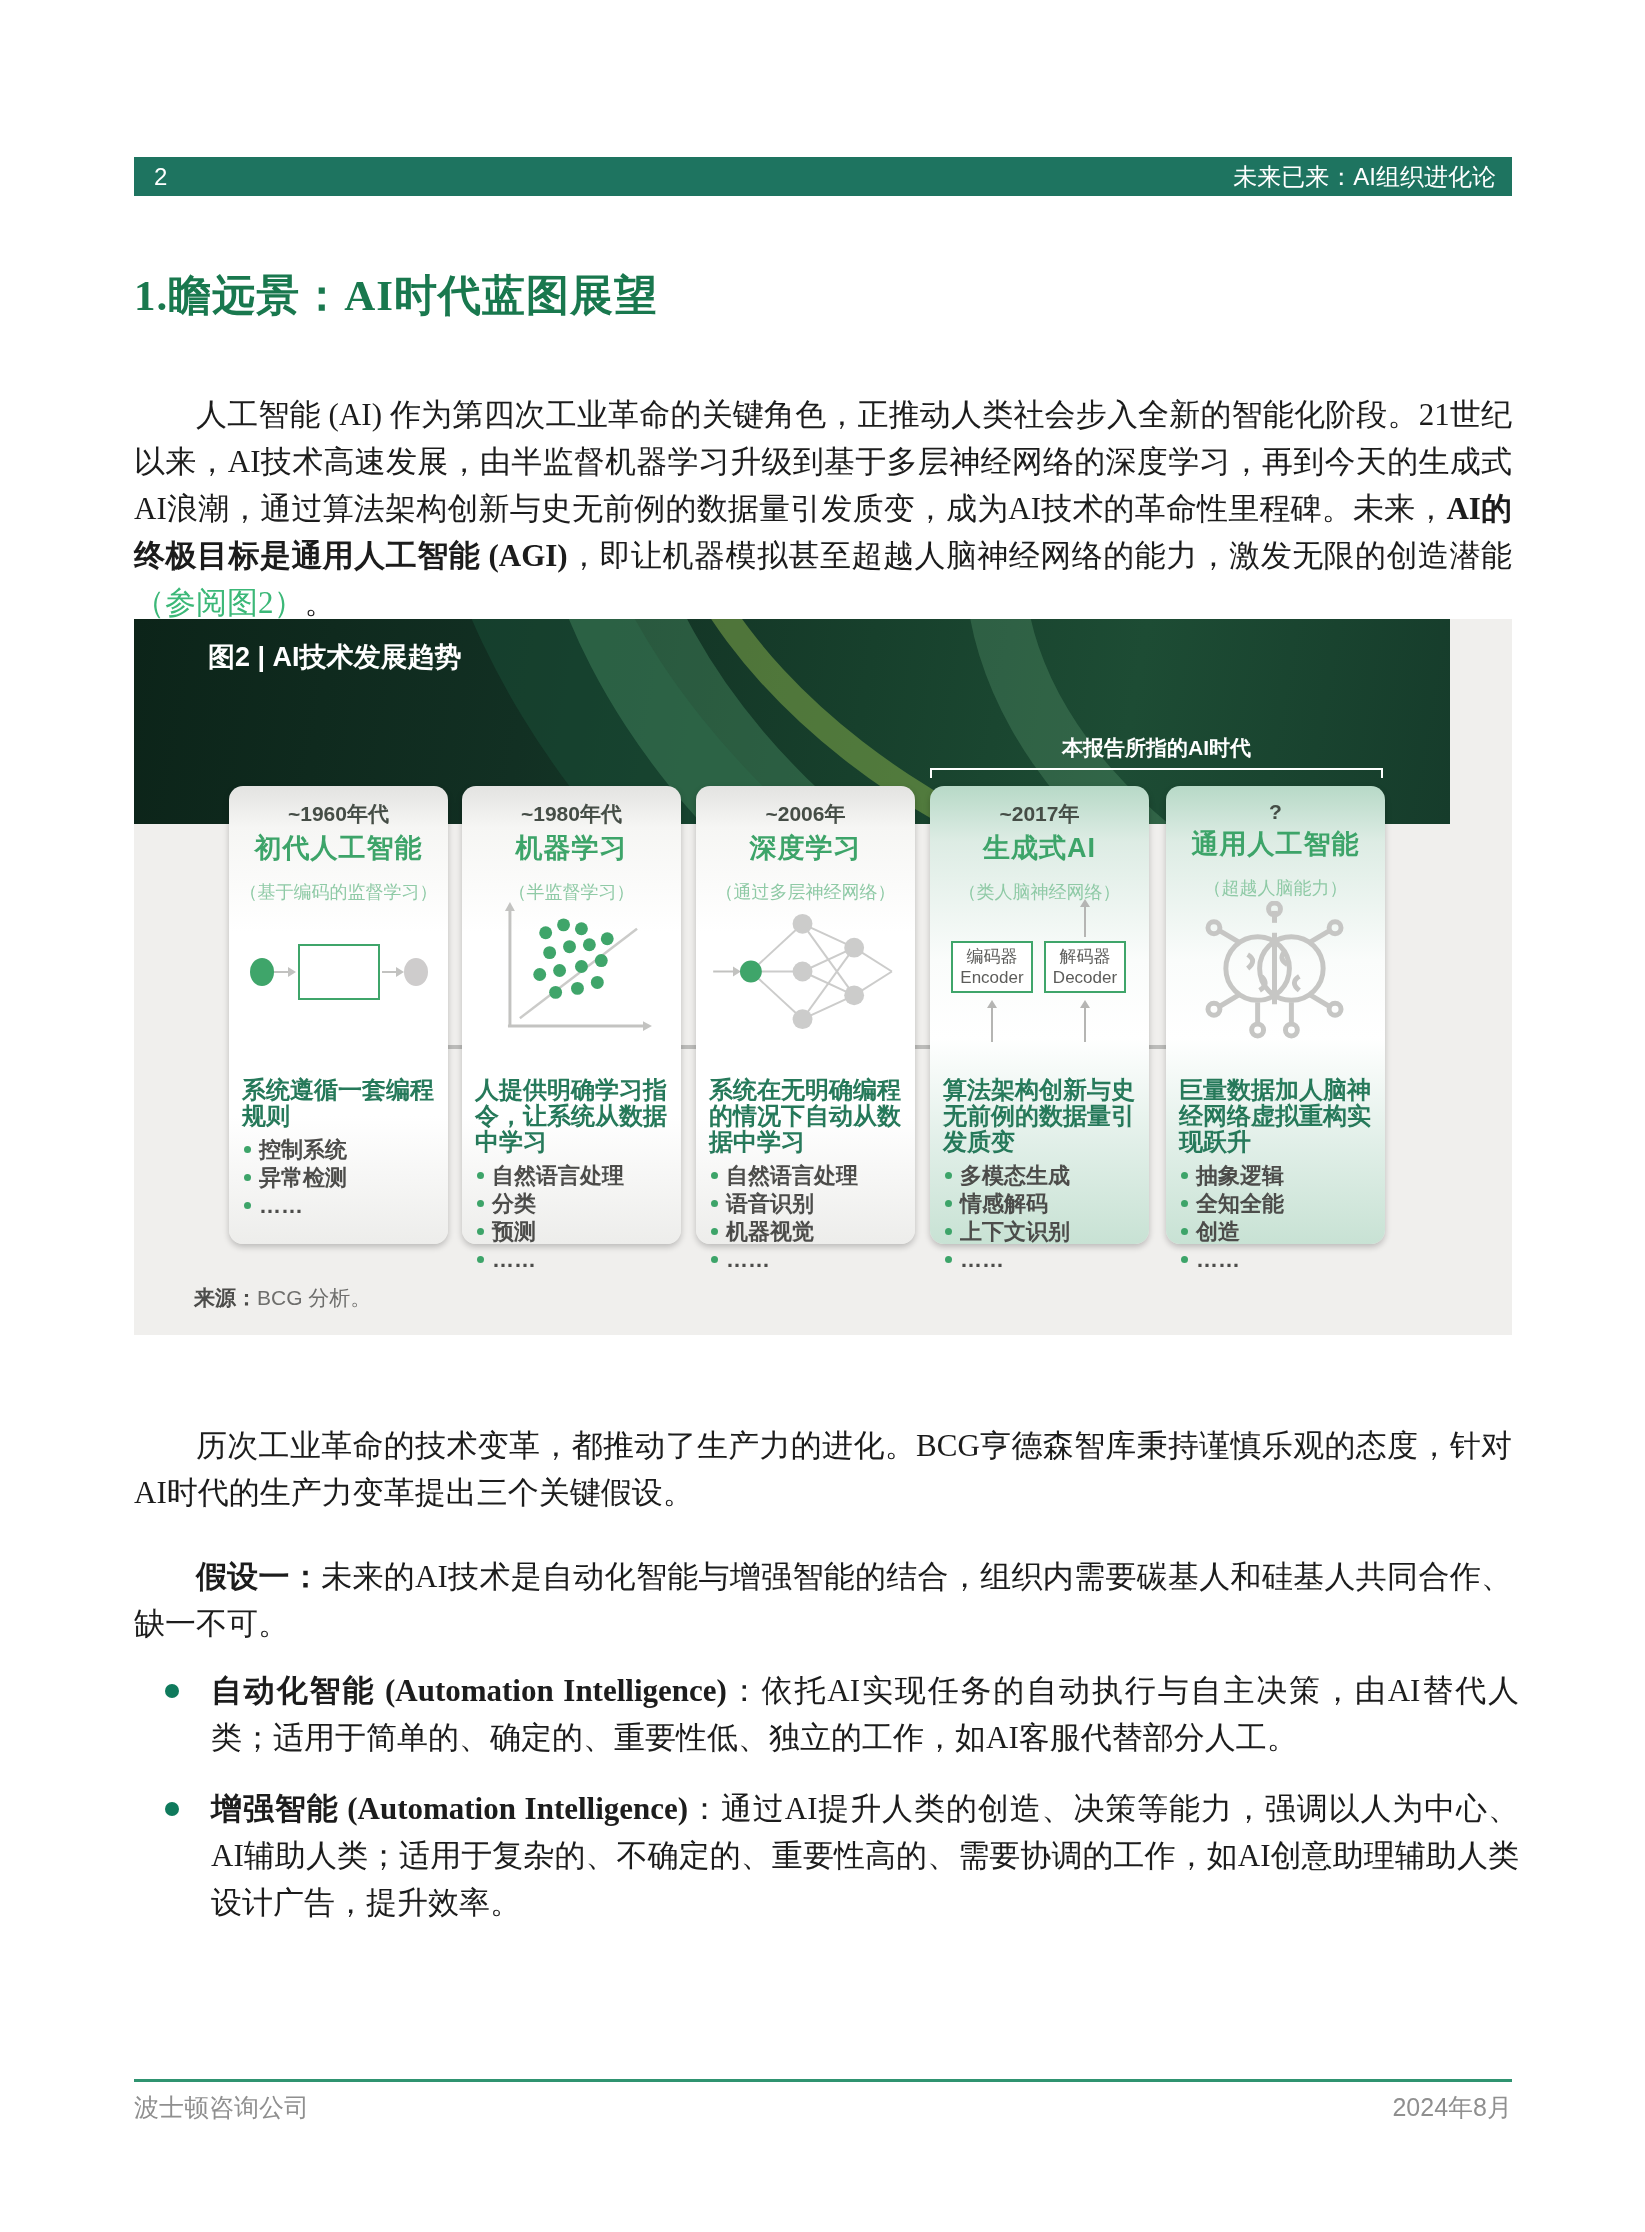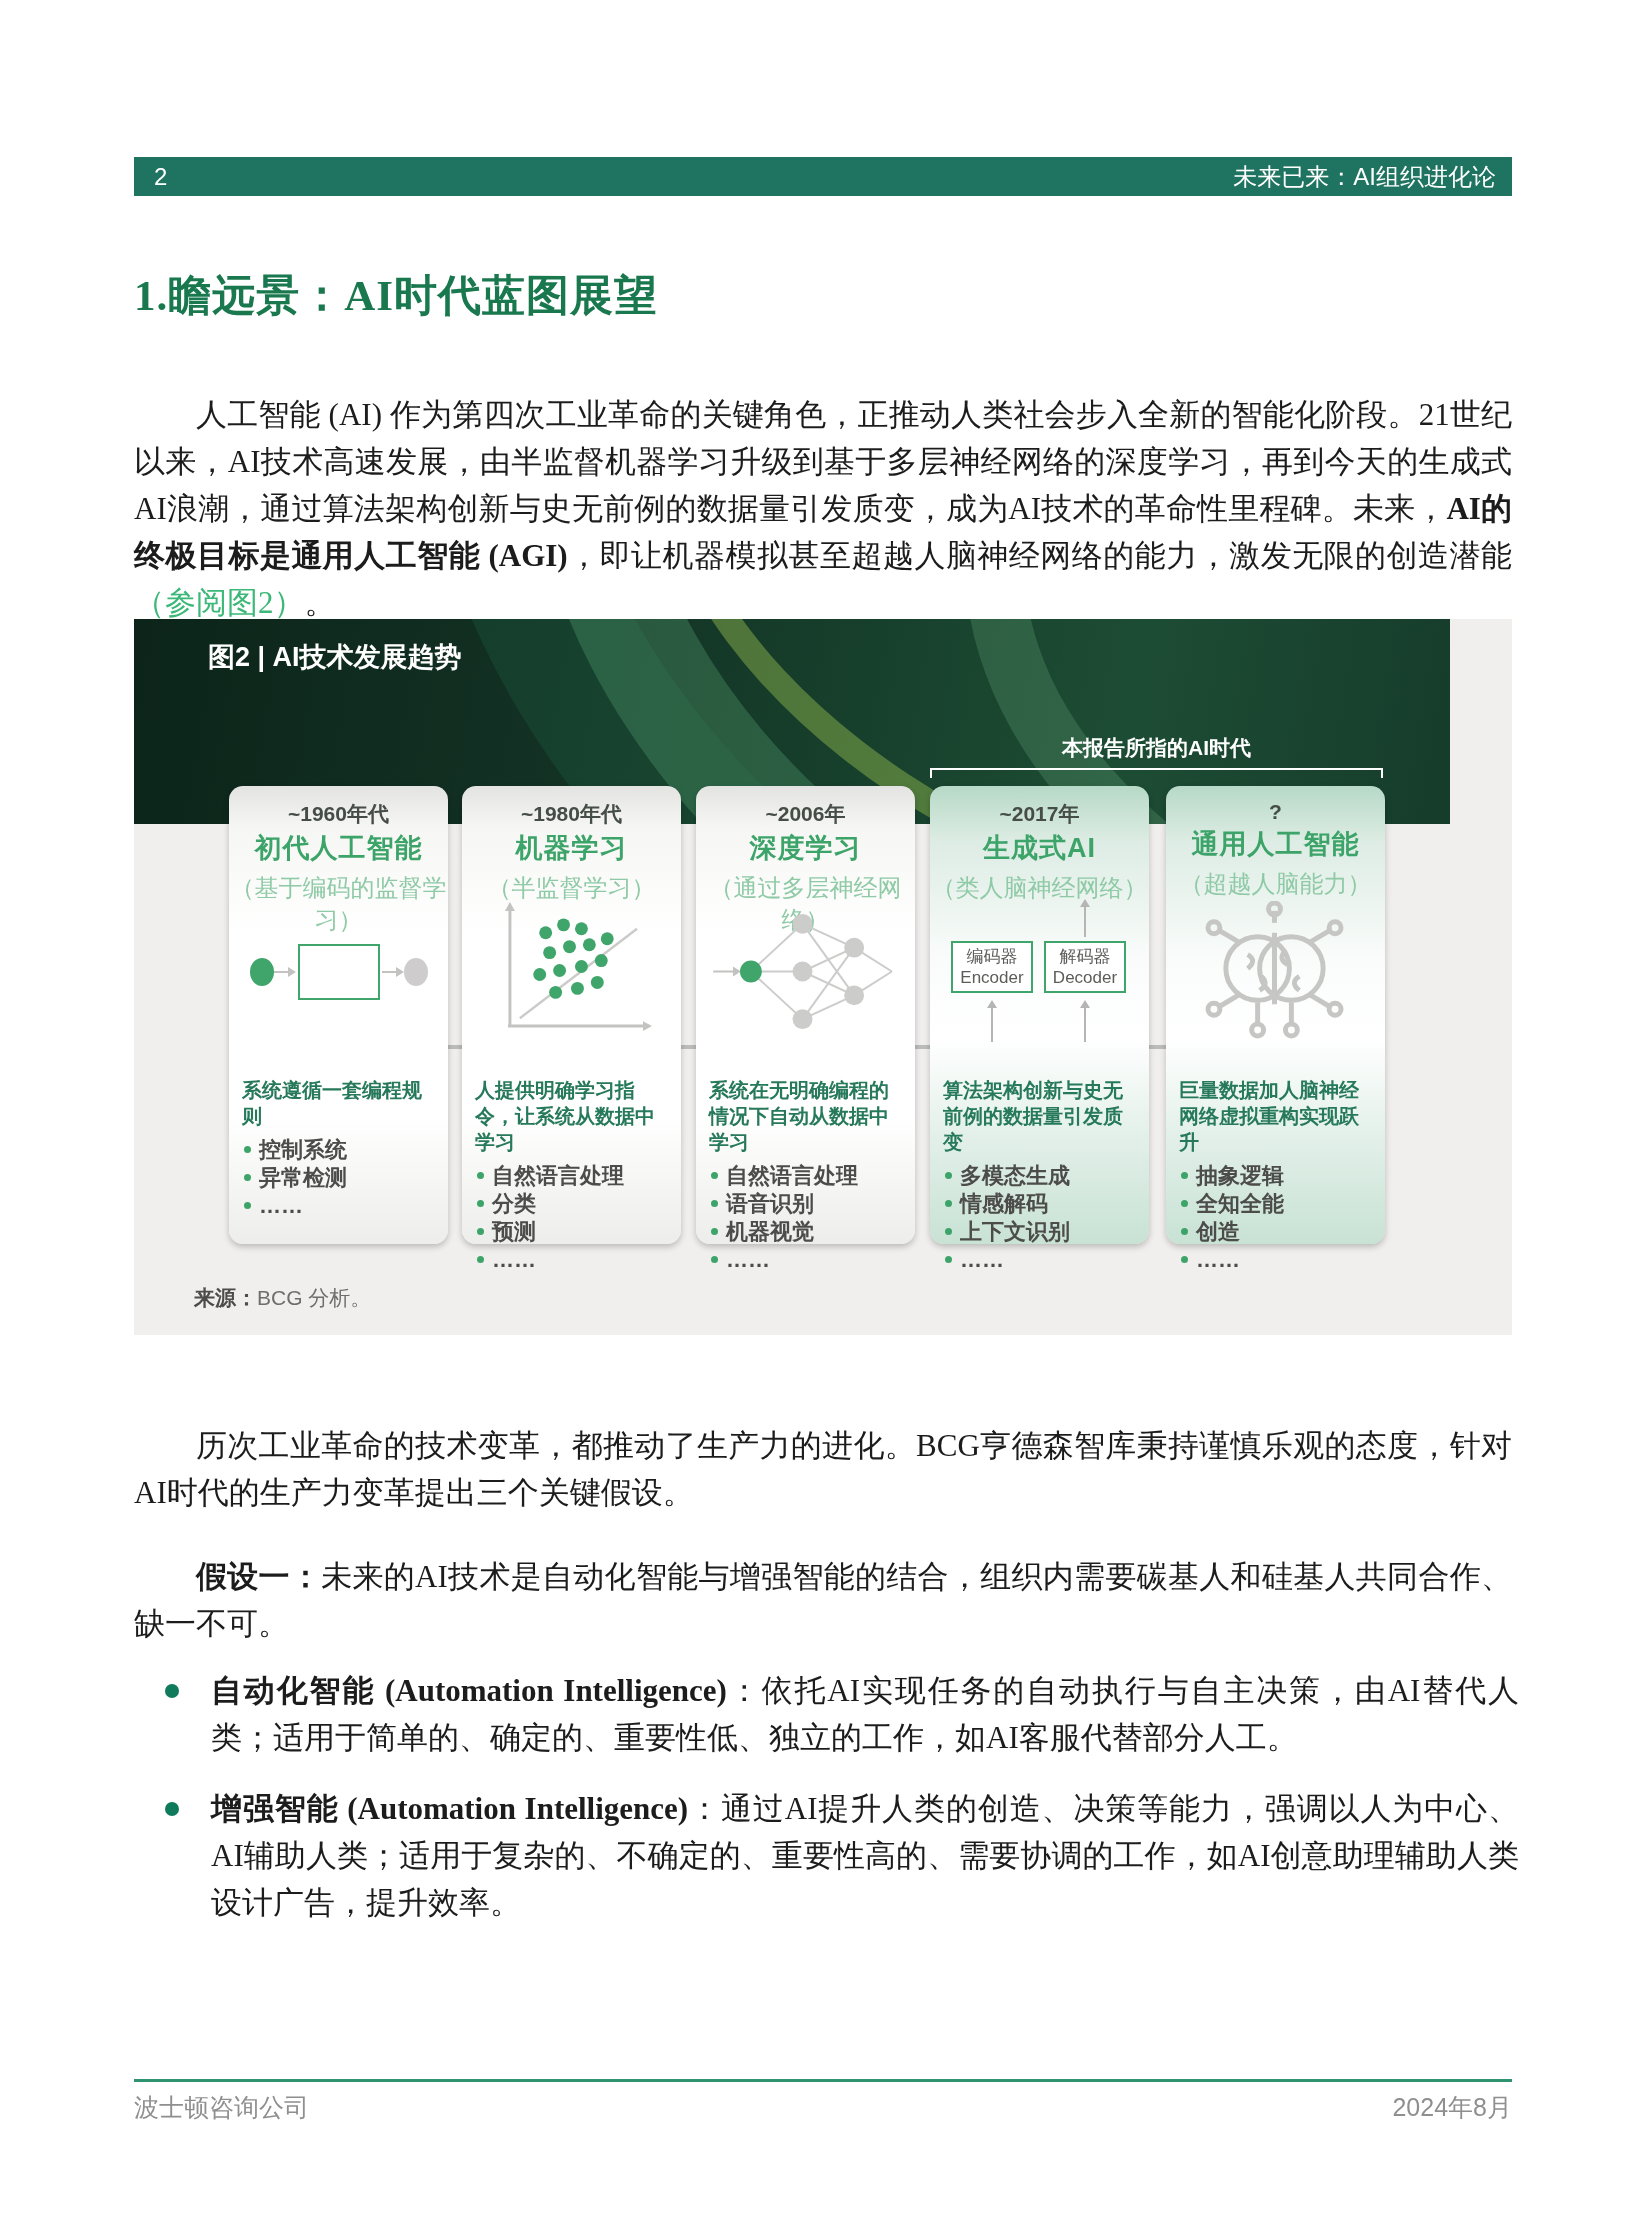--- a/index.html
+++ b/index.html
@@ -47,25 +47,25 @@
   .era-bracket{position:absolute;left:796px;top:149px;width:453px;height:10px;box-sizing:border-box;
       border-top:2px solid #ffffff;border-left:2px solid #ffffff;border-right:2px solid #ffffff;}
 
   .card{position:absolute;top:167px;width:219px;height:458px;border-radius:14px;
       box-shadow:0 3px 6px rgba(0,0,0,.22);font-family:"Liberation Sans","DejaVu Sans",sans-serif;
       text-align:center;box-sizing:border-box;}
   .card.light{background:linear-gradient(180deg,#e3e3e1 0%,#f6f6f4 9%,#ffffff 32%,#ffffff 72%,#ededeb 100%);}
   .card.mint{background:linear-gradient(180deg,#b7d9c7 0%,#ddece4 12%,#fafcfb 38%,#ffffff 55%,#e1efe8 78%,#c8e2d4 100%);}
   .card .year{margin-top:14px;font-size:21px;font-weight:bold;color:#454d46;}
   .card .ctitle{margin-top:2px;font-size:27px;font-weight:bold;color:#3da469;letter-spacing:1px;}
-  .card .csub{margin-top:6px;font-size:24px;color:#8fcaa6;}
+  .card .csub{margin-top:14px;font-size:18px;color:#8fcaa6;}
   .icon-zone{position:absolute;left:0;top:111px;width:100%;height:149px;display:flex;
       align-items:center;justify-content:center;}
   .card .lower{position:absolute;left:13px;right:13px;top:291px;text-align:left;}
-  .lheading{font-size:20px;font-weight:bold;color:#26795a;line-height:26px;margin-bottom:7px;}
+  .lheading{font-size:24px;font-weight:bold;color:#26795a;line-height:26px;margin-bottom:7px;}
   .cbullets{margin:0;padding:0;list-style:none;}
   .cbullets li{position:relative;padding-left:17px;font-size:22px;line-height:28px;color:#4c4c4a;font-weight:bold;}
   .cbullets li::before{content:"";position:absolute;left:2px;top:10px;width:7px;height:7px;
       border-radius:50%;background:#3da469;}
 
   .timeline{position:absolute;left:95px;top:426px;width:1137px;height:4px;background:#bcbcba;}
   .timeline-arrow{position:absolute;left:1230px;top:417px;width:0;height:0;
       border-top:11px solid transparent;border-bottom:11px solid transparent;border-left:18px solid #bcbcba;}
   .chev{position:absolute;top:402px;}
 

